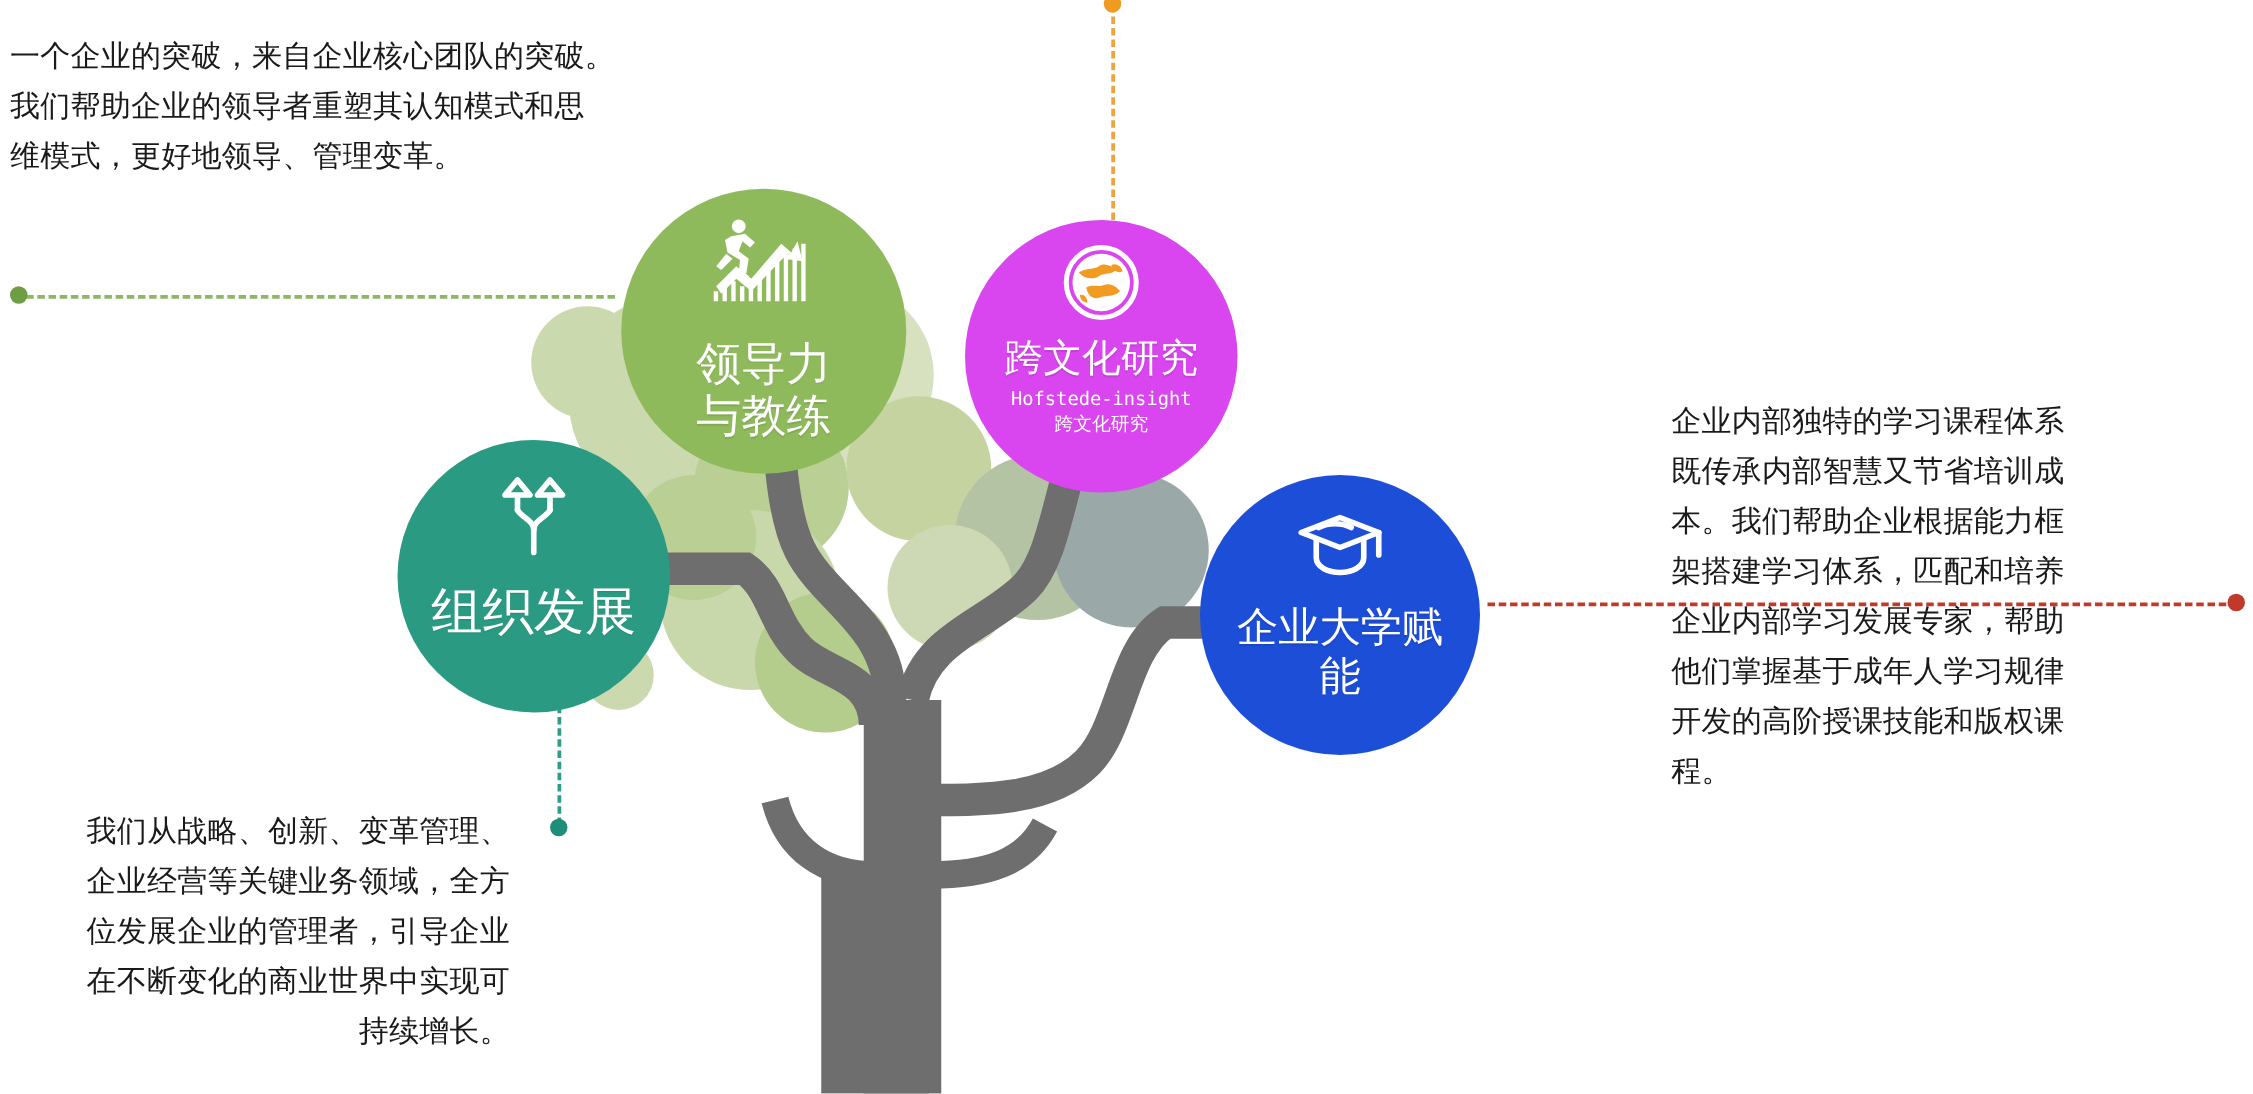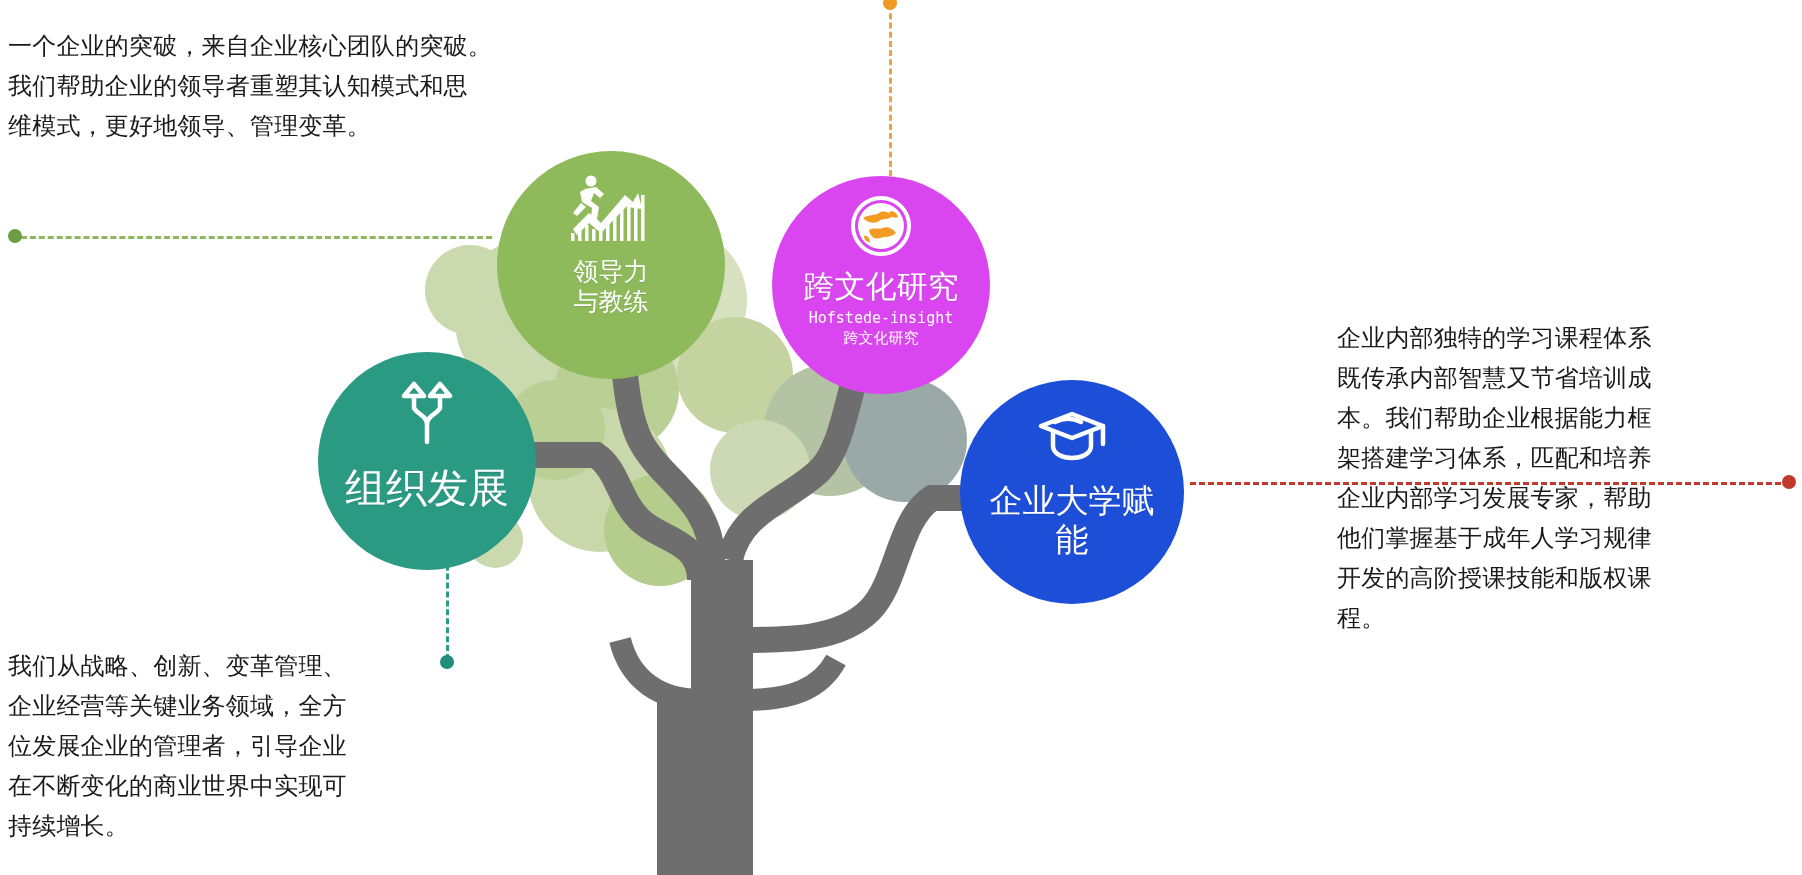--- a/index.html
+++ b/index.html
@@ -17,21 +17,21 @@
     color:#1a1a1a;
     font-size:24px;
     line-height:40px;
     letter-spacing:.2px;
     white-space:pre-line;
     font-family:Liberation Mono, monospace;
   }
   #para-top-left{left:8px;  top:28px;  width:640px;}
   #para-top-right{left:905px;top:36px;  width:880px;}
   #para-right{left:1337px;  top:320px;  width:400px;}
-  #para-bottom-left{left:8px;top:648px; width:400px;}
+  #para-bottom-left{left:8px;top:648px; width:400px;text-align:right;}
 
   
   .dash-h{position:absolute;height:0;border-top:3px dashed;}
   .dash-v{position:absolute;width:0;border-left:3px dashed;}
   .dot{position:absolute;width:14px;height:14px;border-radius:50%;}
 
   #conn-green-line{left:12px;top:236px;width:480px;border-color:#8cb861;}
   #conn-green-dot{left:8px;top:229px;background:#6e9e43;}
 
   #conn-orange-line{left:889px;top:4px;height:172px;border-color:#efa33c;}
@@ -73,21 +73,21 @@
     left:318px;top:352px;width:218px;height:218px;
     background:#2b9a83;padding-top:26px;box-sizing:border-box;
   }
   #node-org .node-label{font-size:41px;margin-top:10px;}
 
   
   #node-lead{
     left:497px;top:151px;width:228px;height:228px;
     background:#8fba5c;padding-top:22px;box-sizing:border-box;
   }
-  #node-lead .node-label{font-size:25px;margin-top:8px;}
+  #node-lead .node-label{font-size:36px;margin-top:21px;}
 
   
   #node-cross{
     left:772px;top:176px;width:218px;height:218px;
     background:#d946ef;padding-top:18px;box-sizing:border-box;
   }
   #node-cross .node-label{font-size:31px;margin-top:6px;}
   #node-cross .node-sub{font-size:15px;}
 
   

